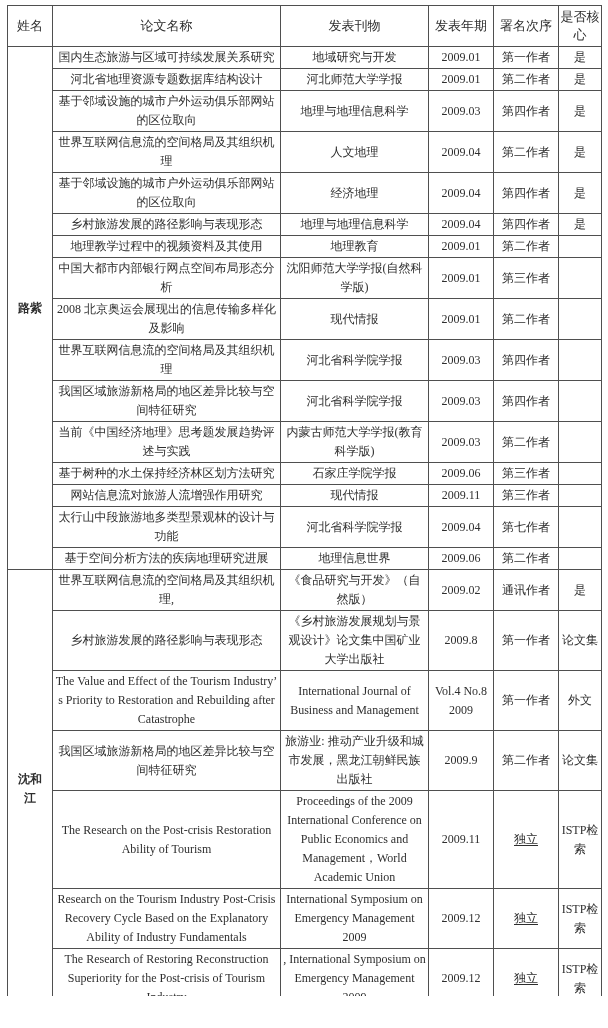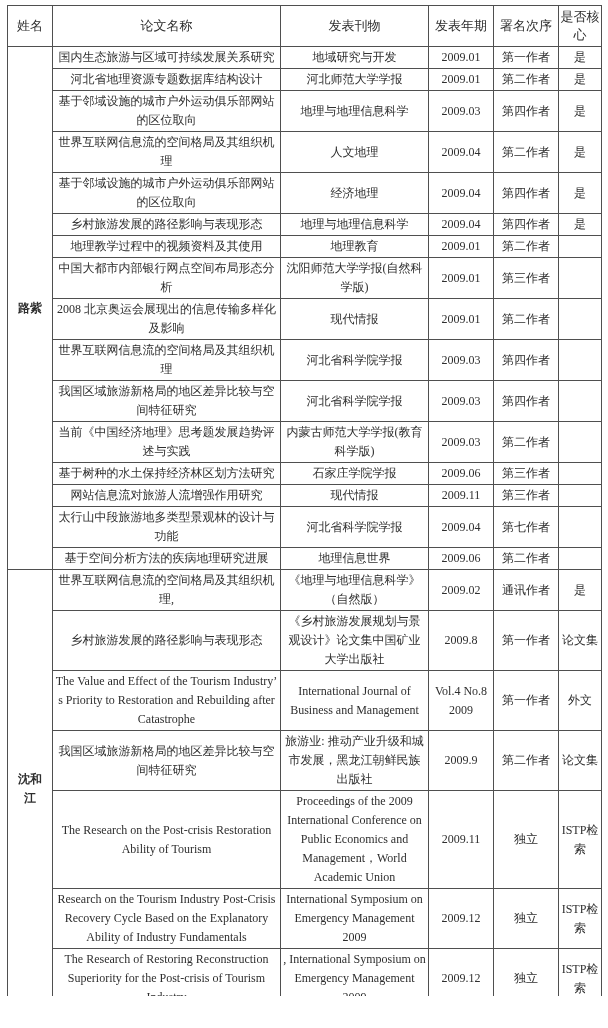--- a/index.html
+++ b/index.html
@@ -24,21 +24,21 @@
     font-size: 12px;
     line-height: 19px;
     text-align: center;
     vertical-align: middle;
     padding: 1px 2px;
     word-break: break-word;
     overflow-wrap: break-word;
   }
   .pub-table th { font-size: 13px; line-height: 18px; padding: 2px 1px; }
   .nm { display: inline-block; max-width: 2.1em; word-break: break-all; font-weight: bold; }
-  td.u { text-underline-offset: 2px; }
+  td.u { text-decoration: underline; text-underline-offset: 2px; }
 </style>
 </head>
 <body>
 
 <div class="page">
   <table class="pub-table">
     <colgroup>
       <col style="width:45px">
       <col style="width:228px">
       <col style="width:148px">
@@ -166,21 +166,21 @@
         <tr>
           <td>基于空间分析方法的疾病地理研究进展</td>
           <td>地理信息世界</td>
           <td>2009.06</td>
           <td>第二作者</td>
           <td></td>
         </tr>
         <tr>
           <td rowspan="7"><span class="nm">沈和江</span></td>
           <td>世界互联网信息流的空间格局及其组织机理,</td>
-          <td>《地理与地理信息科学》（自然版）</td>
+          <td>《食品研究与开发》（自然版）</td>
           <td>2009.02</td>
           <td>通讯作者</td>
           <td>是</td>
         </tr>
         <tr>
           <td>乡村旅游发展的路径影响与表现形态</td>
           <td>《乡村旅游发展规划与景观设计》论文集中国矿业大学出版社</td>
           <td>2009.8</td>
           <td>第一作者</td>
           <td>论文集</td>

